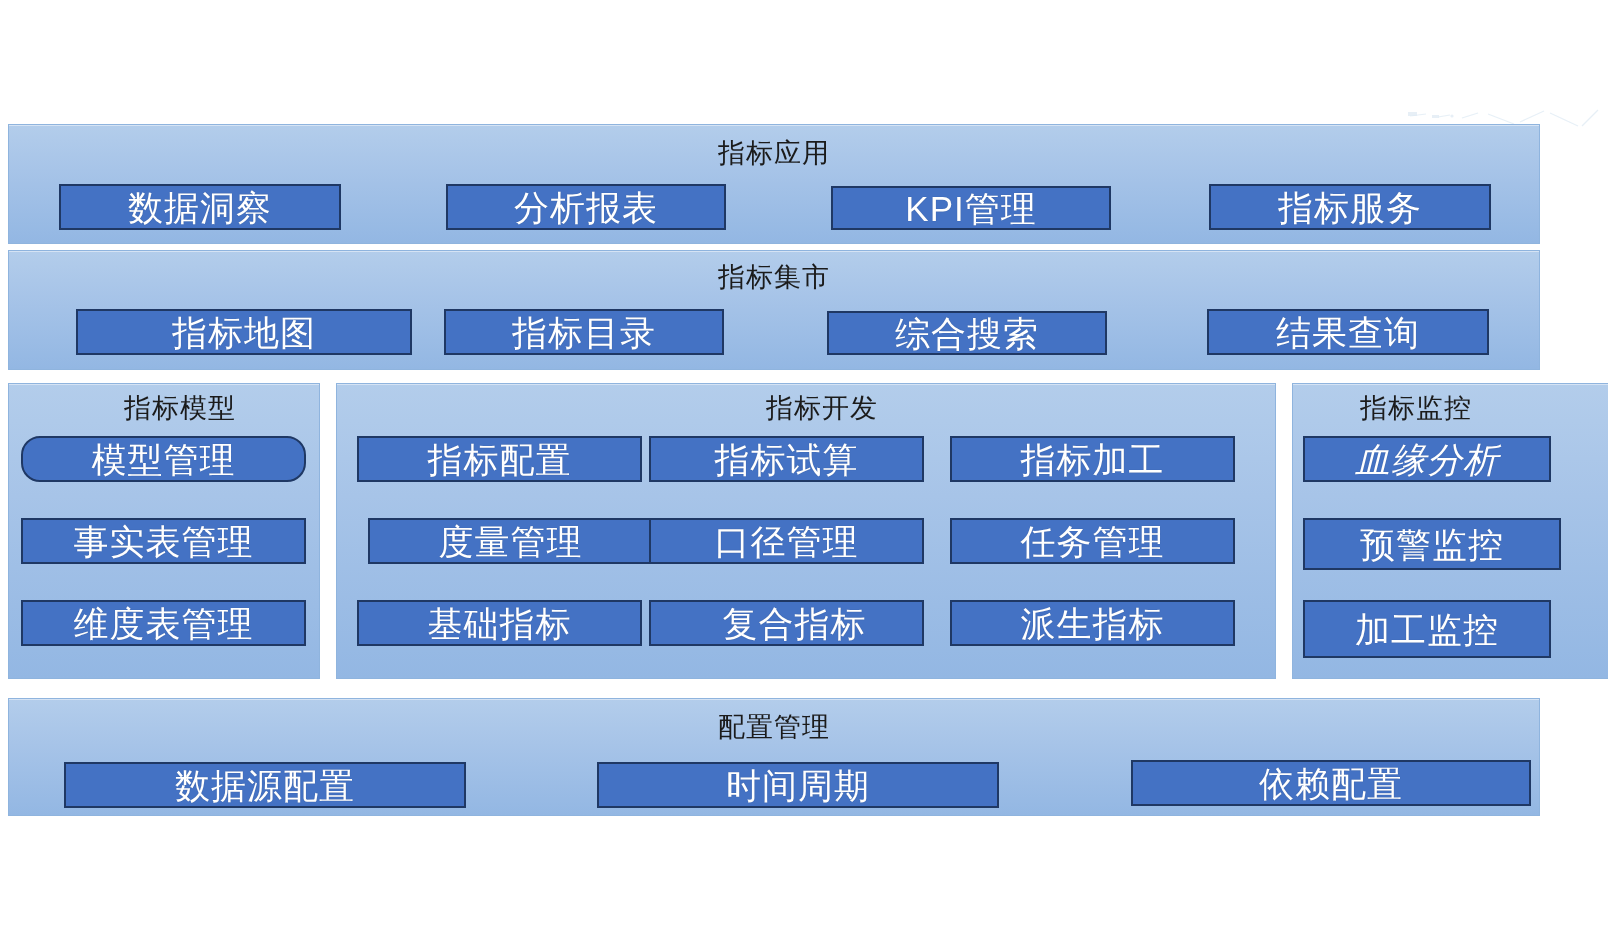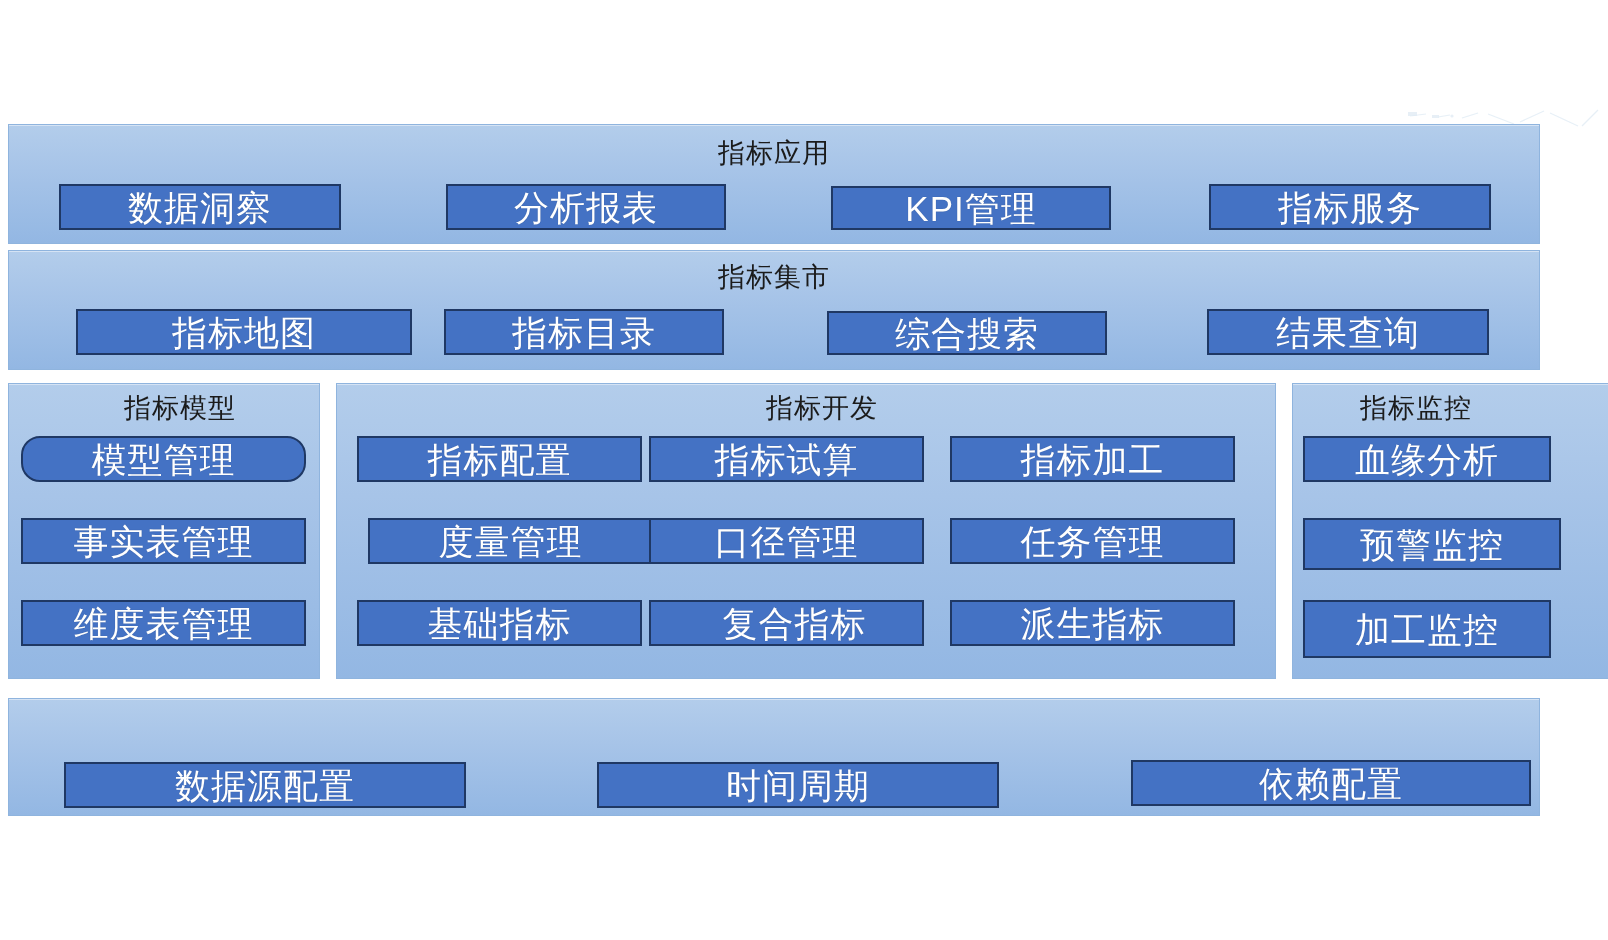--- a/index.html
+++ b/index.html
@@ -131,24 +131,25 @@
     <div class="btn" style="left:312px; top:134px; width:275px; height:46px;">口径管理</div>
     <div class="btn" style="left:613px; top:134px; width:285px; height:46px;">任务管理</div>
 
     <div class="btn" style="left:20px; top:216px; width:285px; height:46px;">基础指标</div>
     <div class="btn" style="left:312px; top:216px; width:275px; height:46px;padding-left:16px;">复合指标</div>
     <div class="btn" style="left:613px; top:216px; width:285px; height:46px;">派生指标</div>
   </div>
 
   <div class="panel" style="left:1292px; top:383px; width:330px; height:296px;">
     <div class="panel-title" style="top:8px; right:82px; left:0;">指标监控</div>
-    <div class="btn" style="left:10px; top:52px; width:248px; height:46px;">血缘分析</div>
+    <div class="btn" style="left:10px; top:52px; width:248px; height:46px;font-style:italic;">血缘分析</div>
     <div class="btn" style="left:10px; top:134px; width:258px; height:52px;">预警监控</div>
     <div class="btn" style="left:10px; top:216px; width:248px; height:58px;text-align:center;">加工监控</div>
   </div>
 
   <div class="panel" style="left:8px; top:698px; width:1532px; height:118px;">
+    <div class="panel-title" style="top:12px;">配置管理</div>
     <div class="btn" style="left:55px; top:63px; width:402px; height:46px;">数据源配置</div>
     <div class="btn" style="left:588px; top:63px; width:402px; height:46px;">时间周期</div>
     <div class="btn" style="left:1122px; top:61px; width:400px; height:46px;">依赖配置</div>
   </div>
 
 </div>
 
 </body></html>

